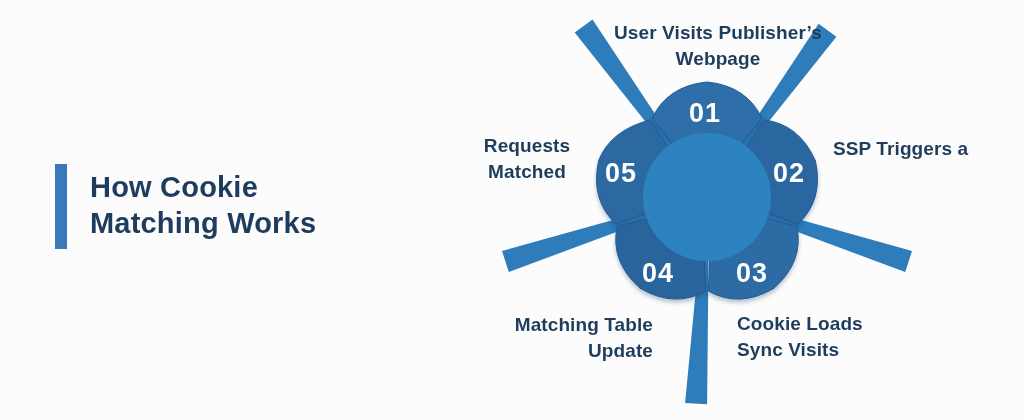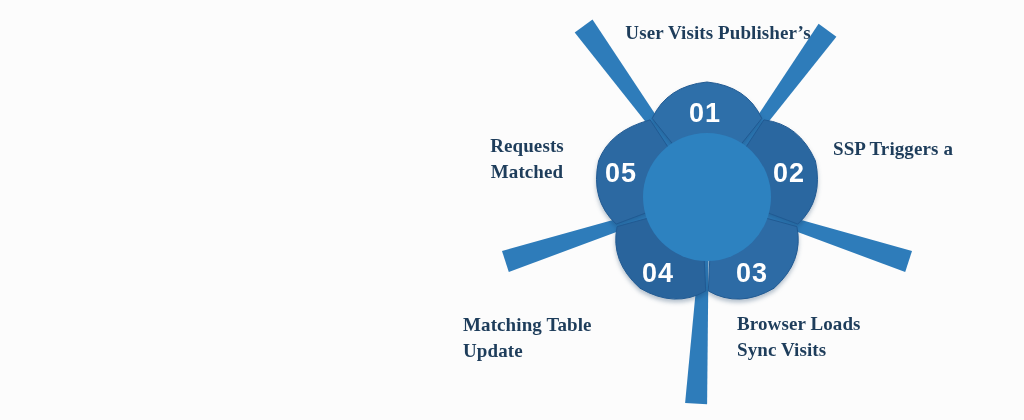--- a/index.html
+++ b/index.html
@@ -14,32 +14,39 @@
 
   
   .diagram-svg{position:absolute;left:0;top:0;width:1024px;height:420px;}
   .flower{filter:drop-shadow(0 3px 2px rgba(15,55,95,.30));}
   .petal{stroke:#215a92;stroke-width:1;}
   .step-number{font-family:"Liberation Sans","DejaVu Sans",sans-serif;font-size:27px;
                font-weight:bold;letter-spacing:1px;}
 
   
   .step-label{position:absolute;font-size:19px;font-weight:bold;line-height:26px;
-              color:#1e3d5b;letter-spacing:.1px;font-family:Liberation Serif, serif;}
+              color:#1e3d5b;letter-spacing:.1px;}
   .label-1{left:593px;top:20px;width:250px;text-align:center;}
   .label-2{left:833px;top:136px;text-align:right;}
   .label-3{left:737px;top:311px;text-align:left;}
-  .label-4{left:463px;top:312px;width:190px;}
+  .label-4{left:463px;top:312px;width:190px;text-align:right;}
   .label-5{left:452px;top:133px;width:150px;text-align:center;}
 </style>
 </head>
 <body>
 
 <div class="canvas">
 
+  <div class="title-block">
+    <div class="accent-bar"></div>
+    <div class="title-text">
+      <div>How Cookie</div>
+      <div>Matching Works</div>
+    </div>
+  </div>
 
   <svg class="diagram-svg" viewBox="0 0 1024 420">
 
     <g>
       <path d="M 742.9 154.1 L 836.4 36.7 L 818.6 23.7 L 735.7 148.9 Z" fill="#2e7cba"></path>
       <path d="M 757.9 217.3 L 905.2 272 L 912 251 L 760.7 208.7 Z" fill="#2e7cba"></path>
       <path d="M 699.6 250.7 L 685.1 403.1 L 707.1 404.3 L 708.6 251.1 Z" fill="#2e7cba"></path>
       <path d="M 653.3 208.7 L 502 251 L 508.8 272 L 656.1 217.3 Z" fill="#2e7cba"></path>
       <path d="M 678.3 148.9 L 592.5 19.6 L 574.7 32.6 L 671.1 154.1 Z" fill="#2e7cba"></path>
     </g>
@@ -58,26 +65,27 @@
       <text class="step-number" x="705" y="122" fill="#ffffff">01</text>
       <text class="step-number" x="789" y="182" fill="#ffffff">02</text>
       <text class="step-number" x="752" y="282" fill="#ffffff">03</text>
       <text class="step-number" x="658" y="282" fill="#ffffff">04</text>
       <text class="step-number" x="621" y="182" fill="#ffffff">05</text>
     </g>
   </svg>
 
   <div class="step-label label-1">
     <div>User Visits Publisher’s</div>
+    <div>Webpage</div>
   </div>
   <div class="step-label label-2">
     <div>SSP Triggers a</div>
   </div>
   <div class="step-label label-3">
-    <div>Browser Loads</div>
+    <div>Cookie Loads</div>
     <div>Sync Visits</div>
   </div>
   <div class="step-label label-4">
     <div>Matching Table</div>
     <div>Update</div>
   </div>
   <div class="step-label label-5">
     <div>Requests</div>
     <div>Matched</div>
   </div>

